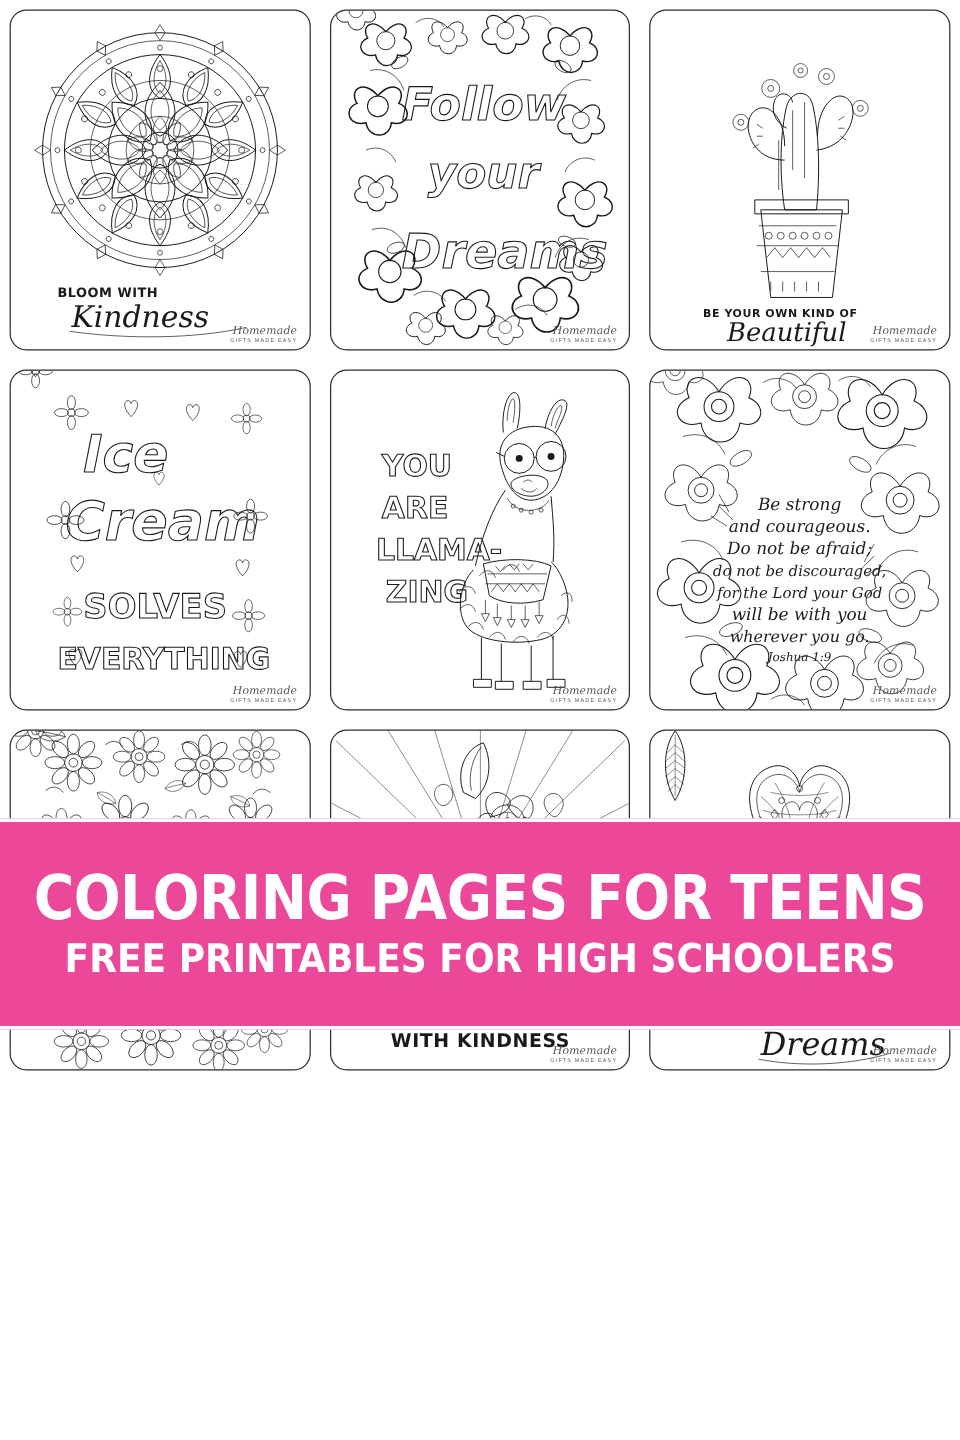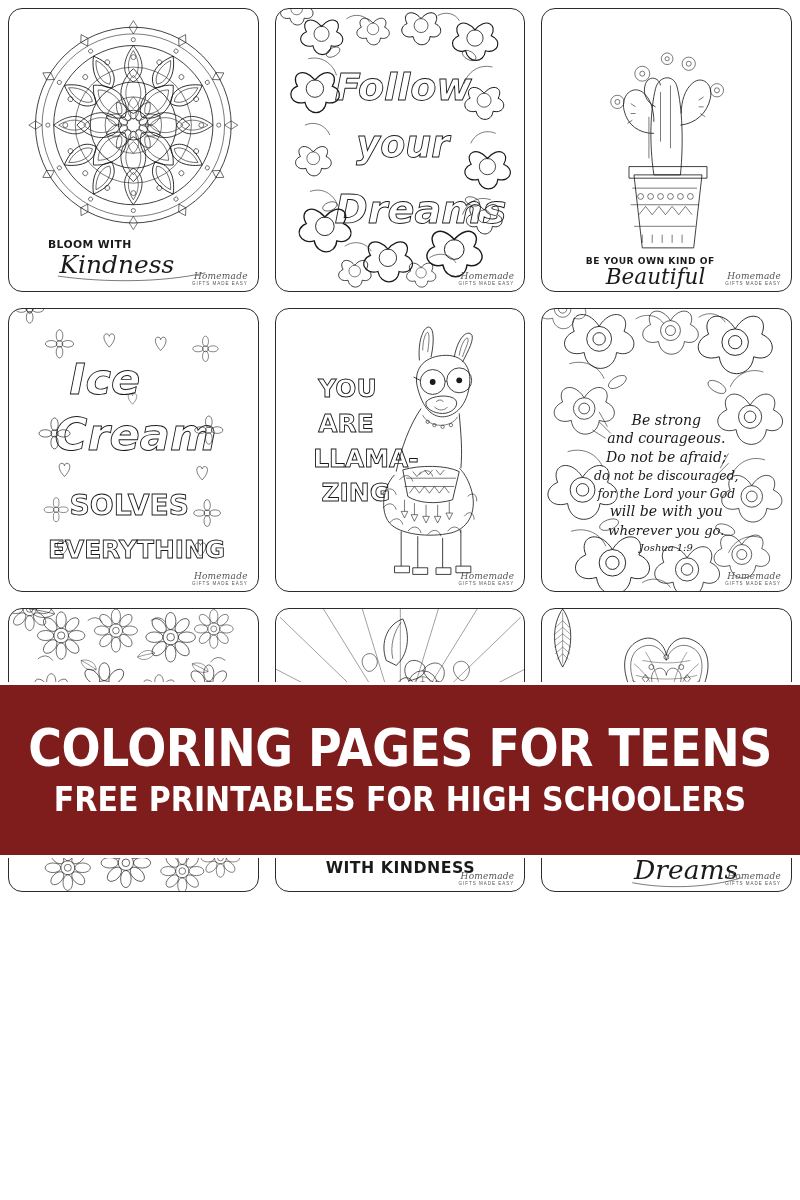--- a/index.html
+++ b/index.html
@@ -70,21 +70,21 @@
     margin-top: 1px;
   }
 
   
   .banner {
     position: absolute;
     left: 0;
     top: 682px;
     width: 800px;
     height: 176px;
-    background: #7f1d1d;
+    background: #ec4899;
     border-top: 3px solid #ffffff;
     border-bottom: 3px solid #ffffff;
     display: flex;
     flex-direction: column;
     align-items: center;
     justify-content: center;
     z-index: 5;
   }
   .banner-title {
     color: #ffffff;

